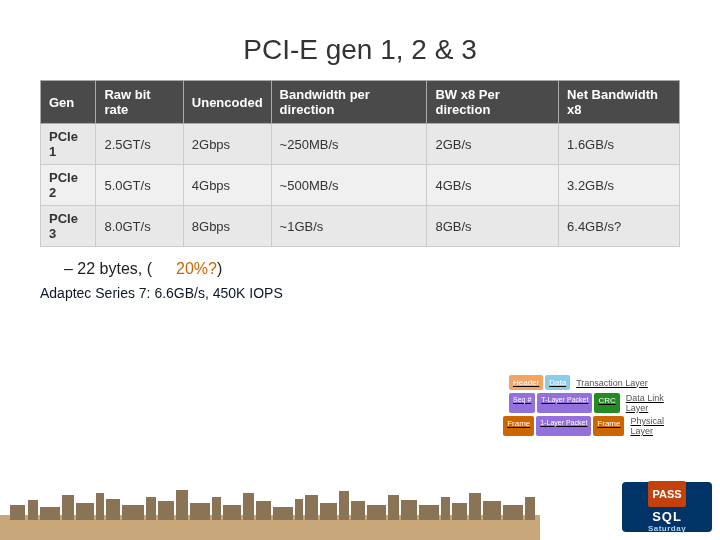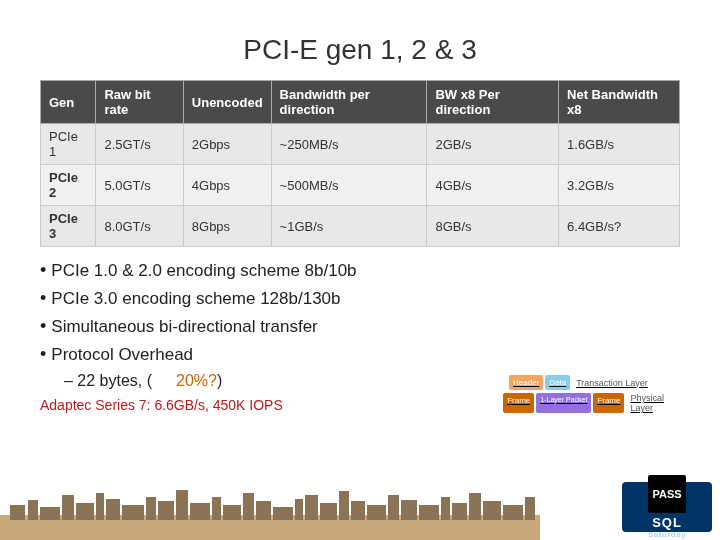--- a/index.html
+++ b/index.html
@@ -85,21 +85,21 @@
     }
 
     .highlight-orange {
       color: #cc6600;
       margin-left: 24px;
     }
 
     .footer-text {
       margin: 4px 40px 0 40px;
       font-size: 14px;
-      color: #b91c1c;
+      color: #0f172a;
     }
 
     
     .diagram-area {
       position: absolute;
       right: 56px;
       bottom: 60px;
       width: 210px;
       height: 105px;
       text-decoration: underline;
@@ -162,25 +162,25 @@
       display: flex;
       flex-direction: column;
       align-items: center;
       justify-content: center;
       color: white;
       font-size: 9px;
       font-weight: bold;
     }
 
     .logo-pass {
-      background: #000000;
+      background: #c2410c;
       color: white;
       font-size: 11px;
       font-weight: 900;
-      padding: 13px 4px;
+      padding: 7px 4px;
       border-radius: 2px;
       margin-bottom: 2px;
     }
 
     .logo-sql {
       font-size: 13px;
       font-weight: 900;
       color: white;
       letter-spacing: 1px;
     }
@@ -218,21 +218,21 @@
         <th>Gen</th>
         <th>Raw bit rate</th>
         <th>Unencoded</th>
         <th>Bandwidth per direction</th>
         <th>BW x8 Per direction</th>
         <th>Net Bandwidth x8</th>
       </tr>
     </thead>
     <tbody id="table-body">
     <tr>
-          <td style="font-weight: 400; margin-top: 28px;">PCIe 1</td>
+          <td style="font-weight: 700; margin-top: 28px;">PCIe 1</td>
           <td>2.5GT/s</td>
           <td>2Gbps</td>
           <td>~250MB/s</td>
           <td>2GB/s</td>
           <td>1.6GB/s</td>
         </tr>
         <tr>
           <td style="font-weight: 600;">PCIe 2</td>
           <td>5.0GT/s</td>
           <td>4Gbps</td>
@@ -246,41 +246,44 @@
           <td>8Gbps</td>
           <td>~1GB/s</td>
           <td>8GB/s</td>
           <td>6.4GB/s?</td>
         </tr>
       </tbody>
   </table>
 </div>
 
 <div class="bullet-section">
-  <ul id="bullet-list">
-  <li>PCIe 1.0 &amp; 2.0 encoding scheme 8b/10b</li>
-      <li>PCIe 3.0 encoding scheme 128b/130b</li>
-      <li>Simultaneous bi-directional transfer</li>
-      <li>Protocol Overhead</li>
-    </ul>
   <div class="sub-bullets">
     <div>22 bytes, (<span class="highlight-orange">20%?</span>)</div>
   </div>
 </div>
 
 <div class="footer-text">Adaptec Series 7: 6.6GB/s, 450K IOPS</div>
 
 <div class="diagram-area">
   <div class="diagram-box">
     <div class="layer-row">
       <div class="layer-label"></div>
       <div class="layer-blocks">
         <div class="block block-header">Header</div>
         <div class="block block-data">Data</div>
         <div style="margin-left:4px;font-size:9px;color:#555;align-self:center">Transaction Layer</div>
+      </div>
+    </div>
+    <div class="layer-row">
+      <div class="layer-label"></div>
+      <div class="layer-blocks">
+        <div class="block block-tlpacket">Seq #</div>
+        <div class="block block-dlpacket">T-Layer Packet</div>
+        <div class="block block-crc">CRC</div>
+        <div style="margin-left:4px;font-size:9px;color:#555;align-self:center">Data Link Layer</div>
       </div>
     </div>
     <div class="layer-row">
       <div class="layer-label"></div>
       <div class="layer-blocks">
         <div class="block block-frame">Frame</div>
         <div class="block block-dlpacket">1-Layer Packet</div>
         <div class="block block-frame2">Frame</div>
         <div style="margin-left:4px;font-size:9px;color:#555;align-self:center">Physical Layer</div>
       </div>

